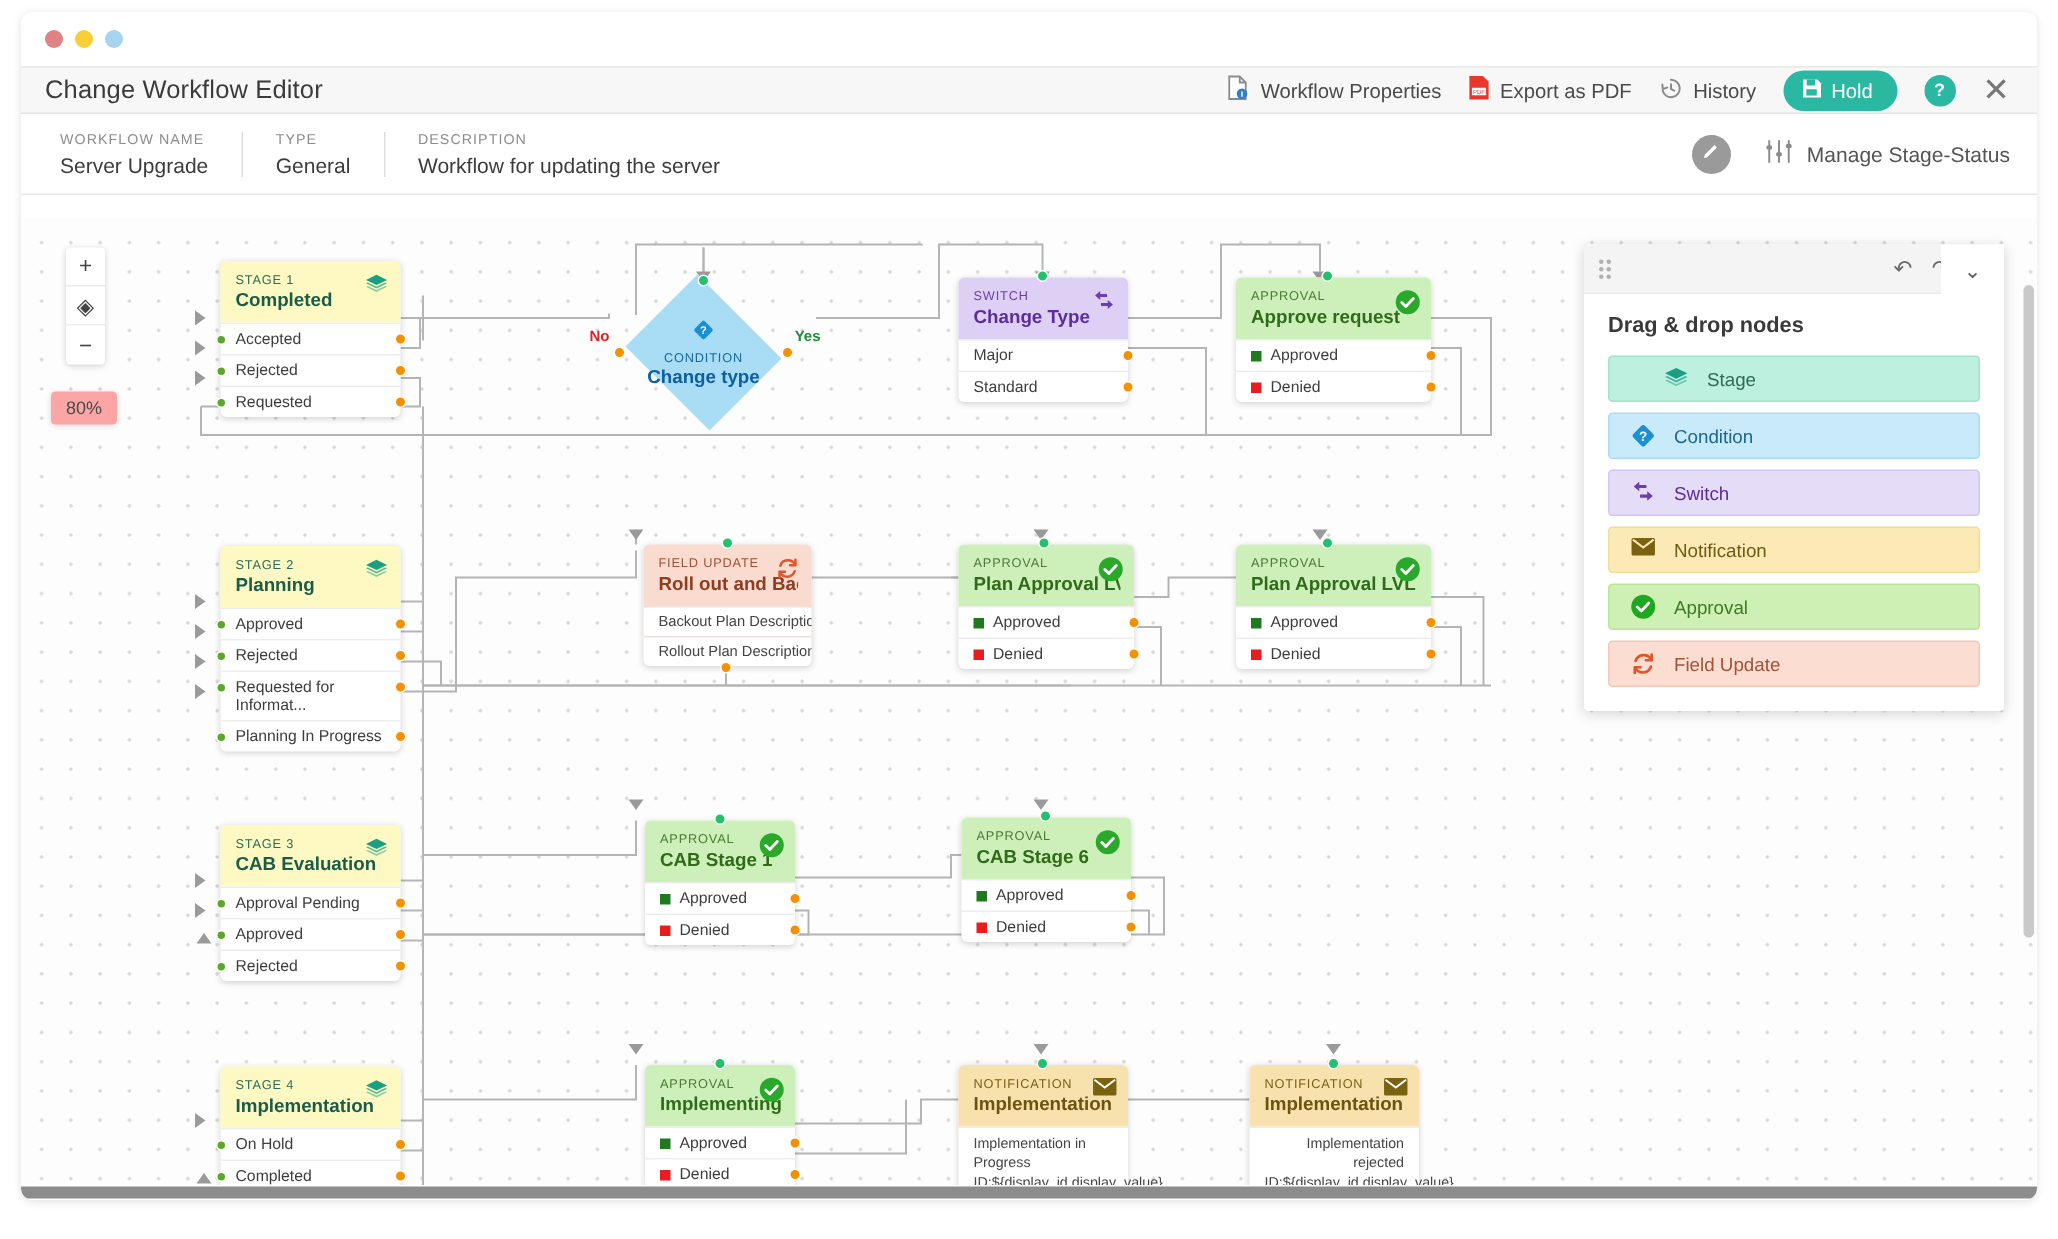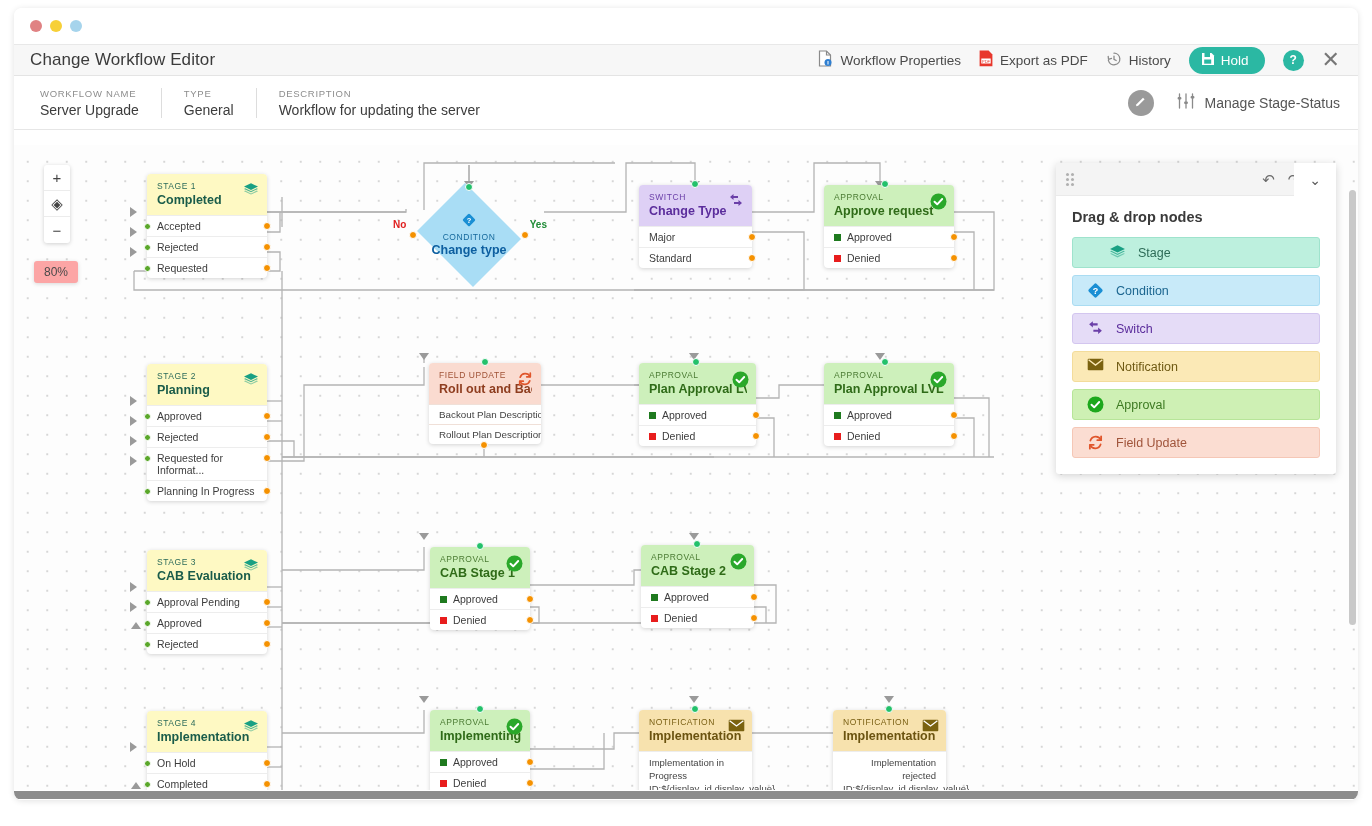--- a/index.html
+++ b/index.html
@@ -756,21 +756,21 @@
         <span class="sq" style="background:#e81d1d;"></span>
         <span>Denied</span>
         <span class="port out" style="right:-4px;top:6px;"></span>
       </div>
     </div>
 
     <div class="node approval" style="left:627px;top:400px;width:113px;">
       <span class="port in" style="left:52px;top:-5px;"></span>
       <div class="node-head">
         <div class="node-type">APPROVAL</div>
-        <div class="node-title">CAB Stage 2</div>
+        <div class="node-title">CAB Stage 6</div>
         <span class="node-ico">
           <svg width="17" height="17" viewBox="0 0 17 17">
               <circle cx="8.5" cy="8.5" r="8" fill="#2aa82a"></circle>
               <path d="M4.5 8.7l2.7 2.6 5-5.3" fill="none" stroke="#fff" stroke-width="1.9" stroke-linecap="round" stroke-linejoin="round"></path>
             </svg>
         </span>
       </div>
       <div class="row">
         <span class="sq" style="background:#1f7a1f;"></span>
         <span>Approved</span>

